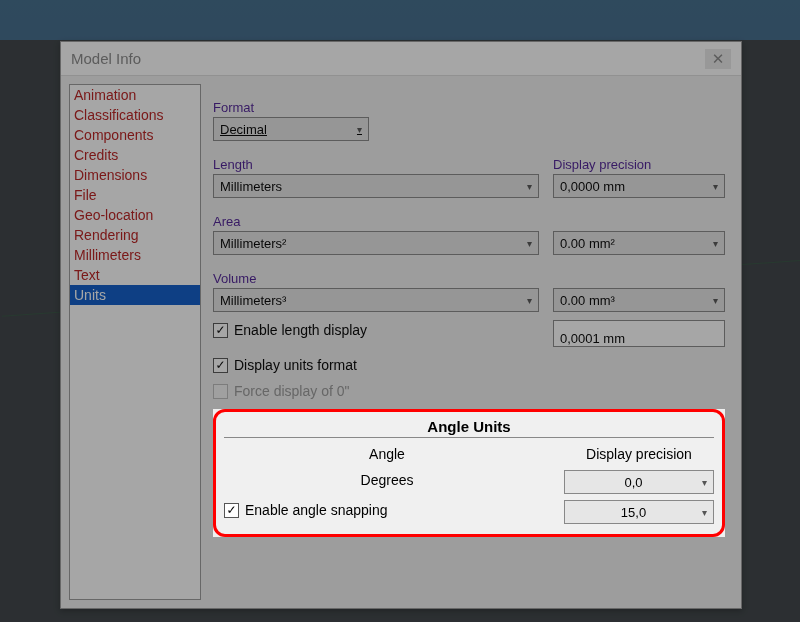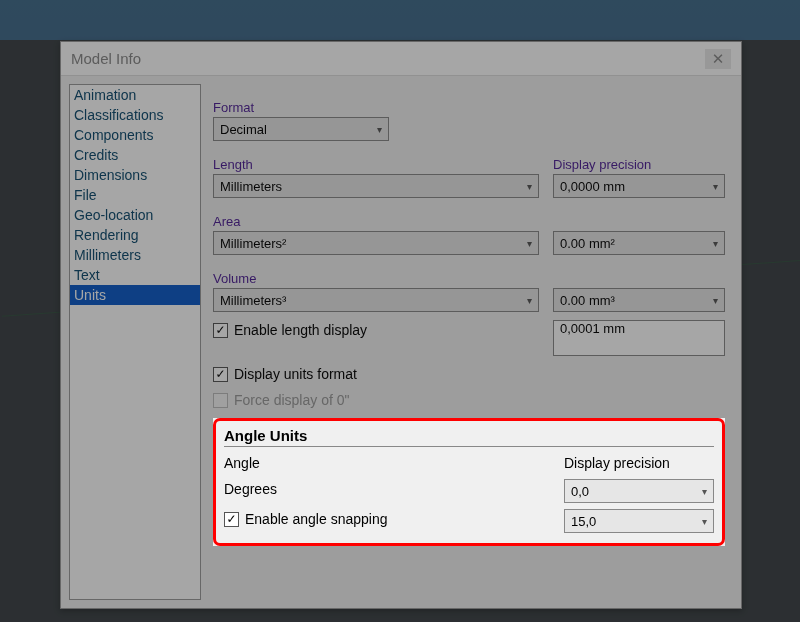--- a/index.html
+++ b/index.html
@@ -63,21 +63,21 @@
   .sidebar {
     width: 132px;
     border: 1px solid #999;
     background: #fff;
     overflow: hidden;
   }
   .sidebar-item {
     padding: 1px 4px;
     font-size: 14px;
     line-height: 18px;
-    color: #0c4a6e;
+    color: #b91c1c;
     cursor: default;
   }
   .sidebar-item.selected {
     background: #0a5ac8;
     color: #fff;
   }
   .main {
     flex: 1;
     padding: 0 8px 0 2px;
   }
@@ -107,28 +107,28 @@
     background: #e6e6e6;
     height: 24px;
     display: flex;
     align-items: center;
     padding: 0 6px;
     font-size: 13px;
     position: relative;
   }
   .dropdown .dd-label { flex: 1; }
   .dropdown .chev { color: #555; font-size: 10px; margin-left:6px; }
-  .dd-small { width: 176px; }
+  .dd-small { width: 156px; text-decoration: underline; }
   .textinput {
     border: 1px solid #888;
     background: #fff;
-    height: 36px;
+    height: 27px;
     padding: 0 6px;
     display: flex;
-    align-items: flex-start;
+    align-items: flex-end;
     font-size: 13px;
   }
   .check-row {
     display: flex;
     align-items: center;
     gap: 6px;
     margin-top: 10px;
     font-size: 14px;
   }
   .check-row.disabled { color: #999; }
@@ -140,21 +140,22 @@
     align-items: center;
     justify-content: center;
     font-size: 12px;
     line-height: 1;
   }
   .checkbox.disabled { border-color:#bbb; background:#f6f6f6;}
   .highlight-box {
     border: 3px solid #ff0000;
     padding: 6px 8px 10px 8px;
     margin-top: 10px;
-    border-radius: 7px;
+    border-radius: 12px;
+    text-align: center;
   }
   .angle-row2 {
     display: flex;
     gap: 14px;
     margin-top: 6px;
   }
   .angle-row2 .col-l2 { width: 326px; }
   .angle-row2 .col-r2 { flex:1; }
   .static-val {
     font-size: 14px;

